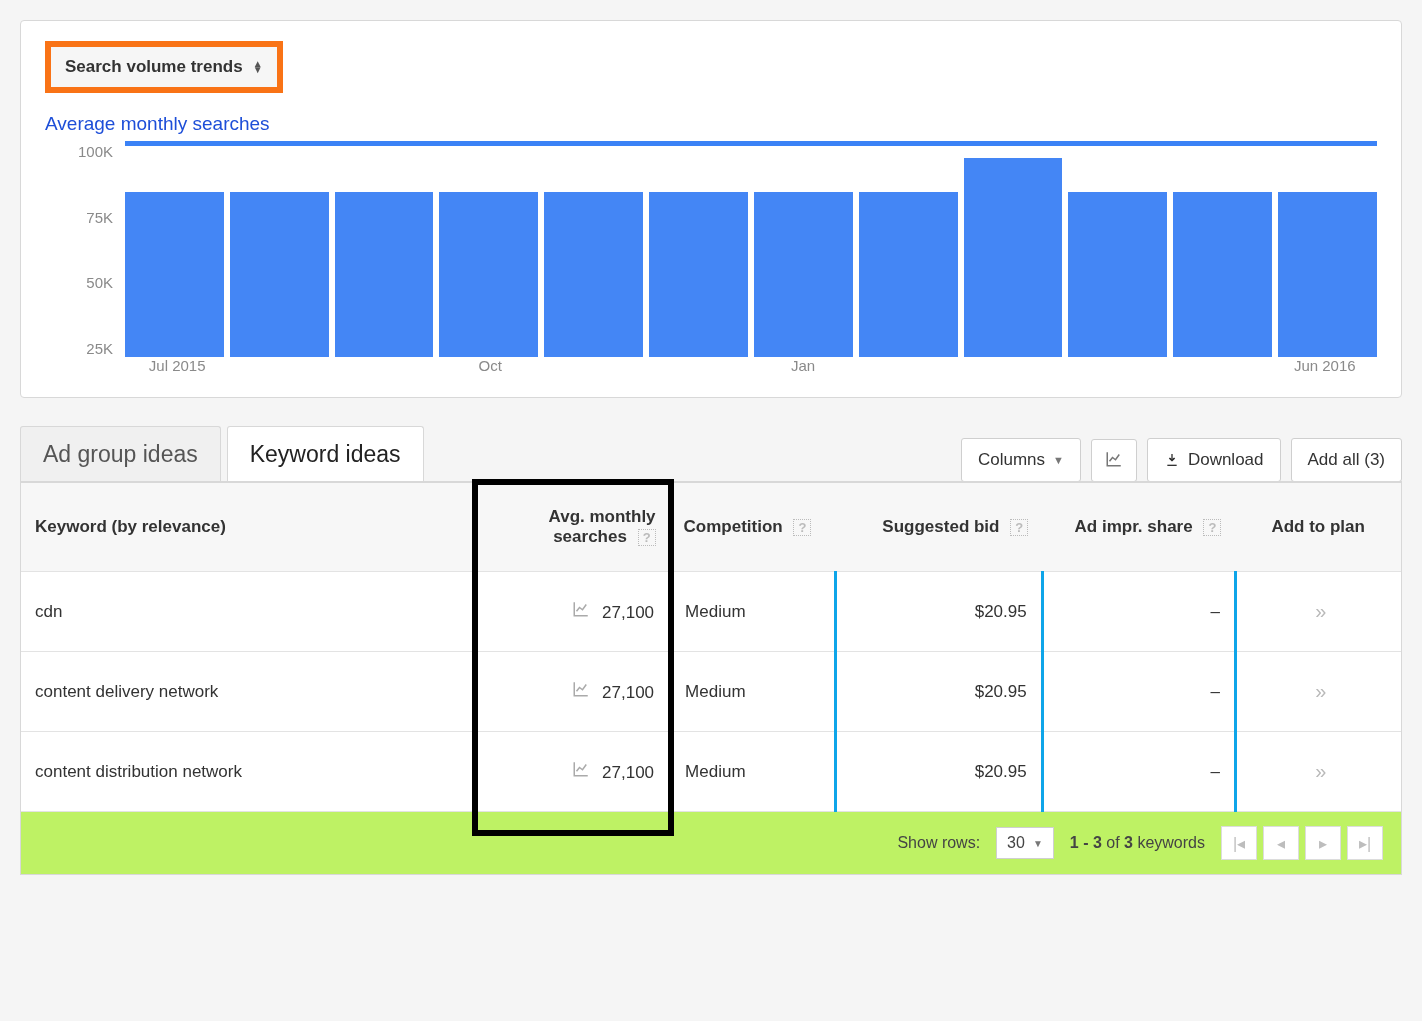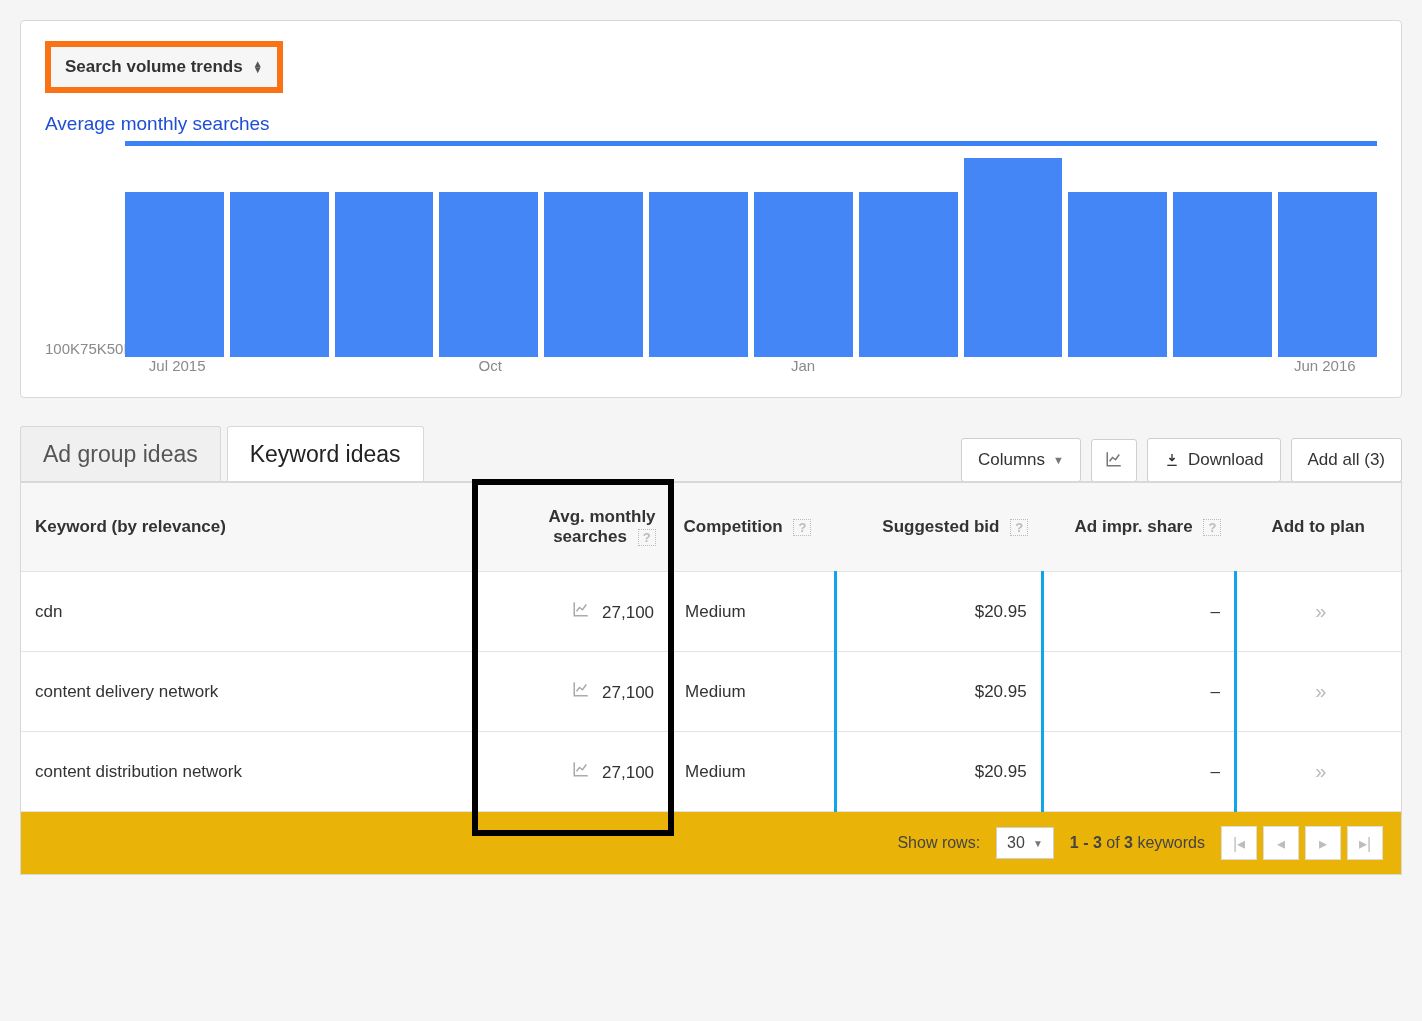--- a/index.html
+++ b/index.html
@@ -37,21 +37,21 @@
   color: #1d4ed8;
   margin-bottom: 6px;
 }
 .chart-area {
   position: relative;
   height: 240px;
   display: flex;
 }
 .y-axis {
   display: flex;
-  flex-direction: row;
+  flex-direction: column;
   justify-content: space-between;
   align-items: flex-end;
   padding-right: 12px;
   padding-top: 2px;
   padding-bottom: 24px;
   color: #8a8a8a;
   font-size: 15px;
   width: 80px;
 }
 .plot {
@@ -177,21 +177,21 @@
 .chevrons { color: #b9b9b9; font-size: 20px; letter-spacing: -4px; }
 
 .highlight-box {
   position: absolute;
   border: 6px solid #000;
   pointer-events: none;
 }
 
 
 .table-footer {
-  background: #eab308;
+  background: #bef264;
   display: flex;
   align-items: center;
   justify-content: flex-end;
   gap: 16px;
   padding: 14px 18px;
   font-size: 16px;
   color: #444;
 }
 .rows-select {
   display: inline-flex;

